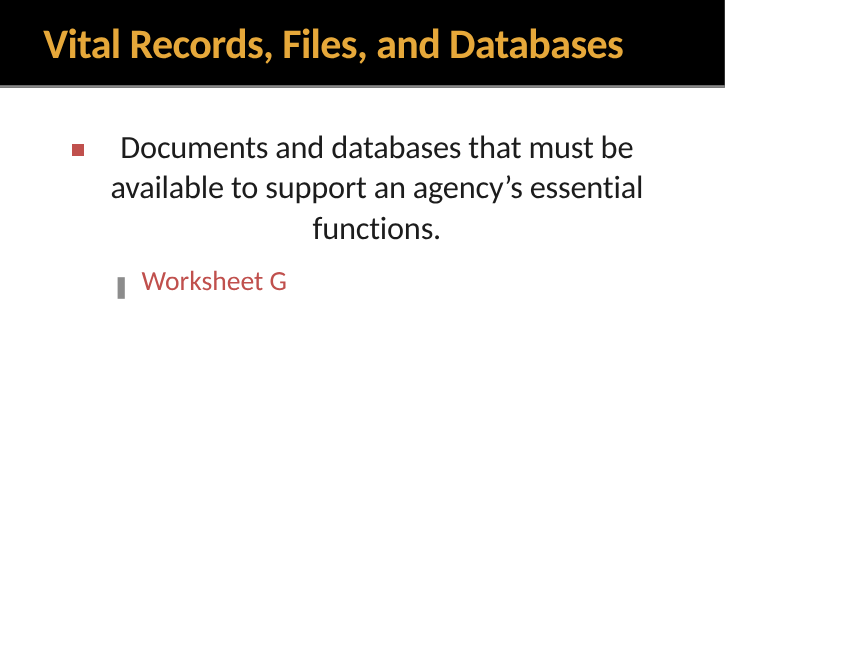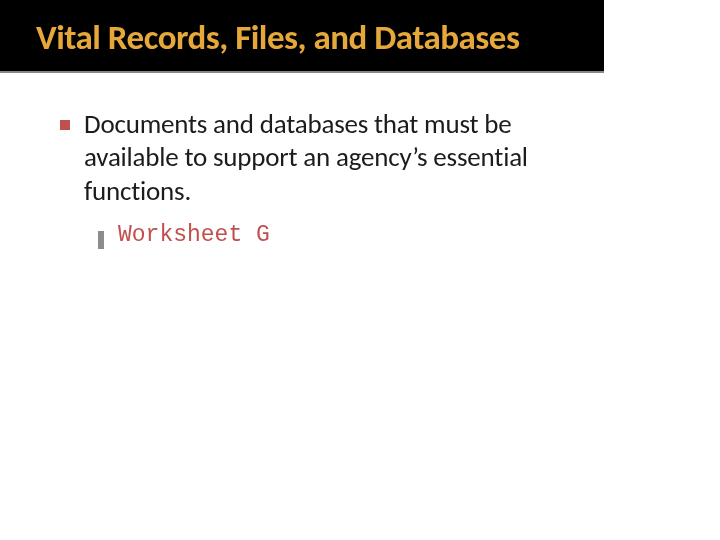--- a/index.html
+++ b/index.html
@@ -46,27 +46,27 @@
     margin-top: 13px;
     margin-right: 14px;
   }
   .bullet-text {
     flex: 1 1 auto;
     color: #1c1c1c;
     font-size: 27px;
     line-height: 1.25;
     font-weight: 400;
     letter-spacing: -0.2px;
+    text-align: center;
   }
   .subbullet-row {
     display: flex;
     align-items: flex-end;
     margin-left: 38px;
     margin-top: 14px;
-    font-family: Liberation Mono, monospace;
   }
   .subbullet-mark {
     flex: 0 0 auto;
     width: 6px;
     height: 18px;
     background: #8c8c8c;
     margin-top: 5px;
     margin-right: 14px;
   }
   .subbullet-text {

